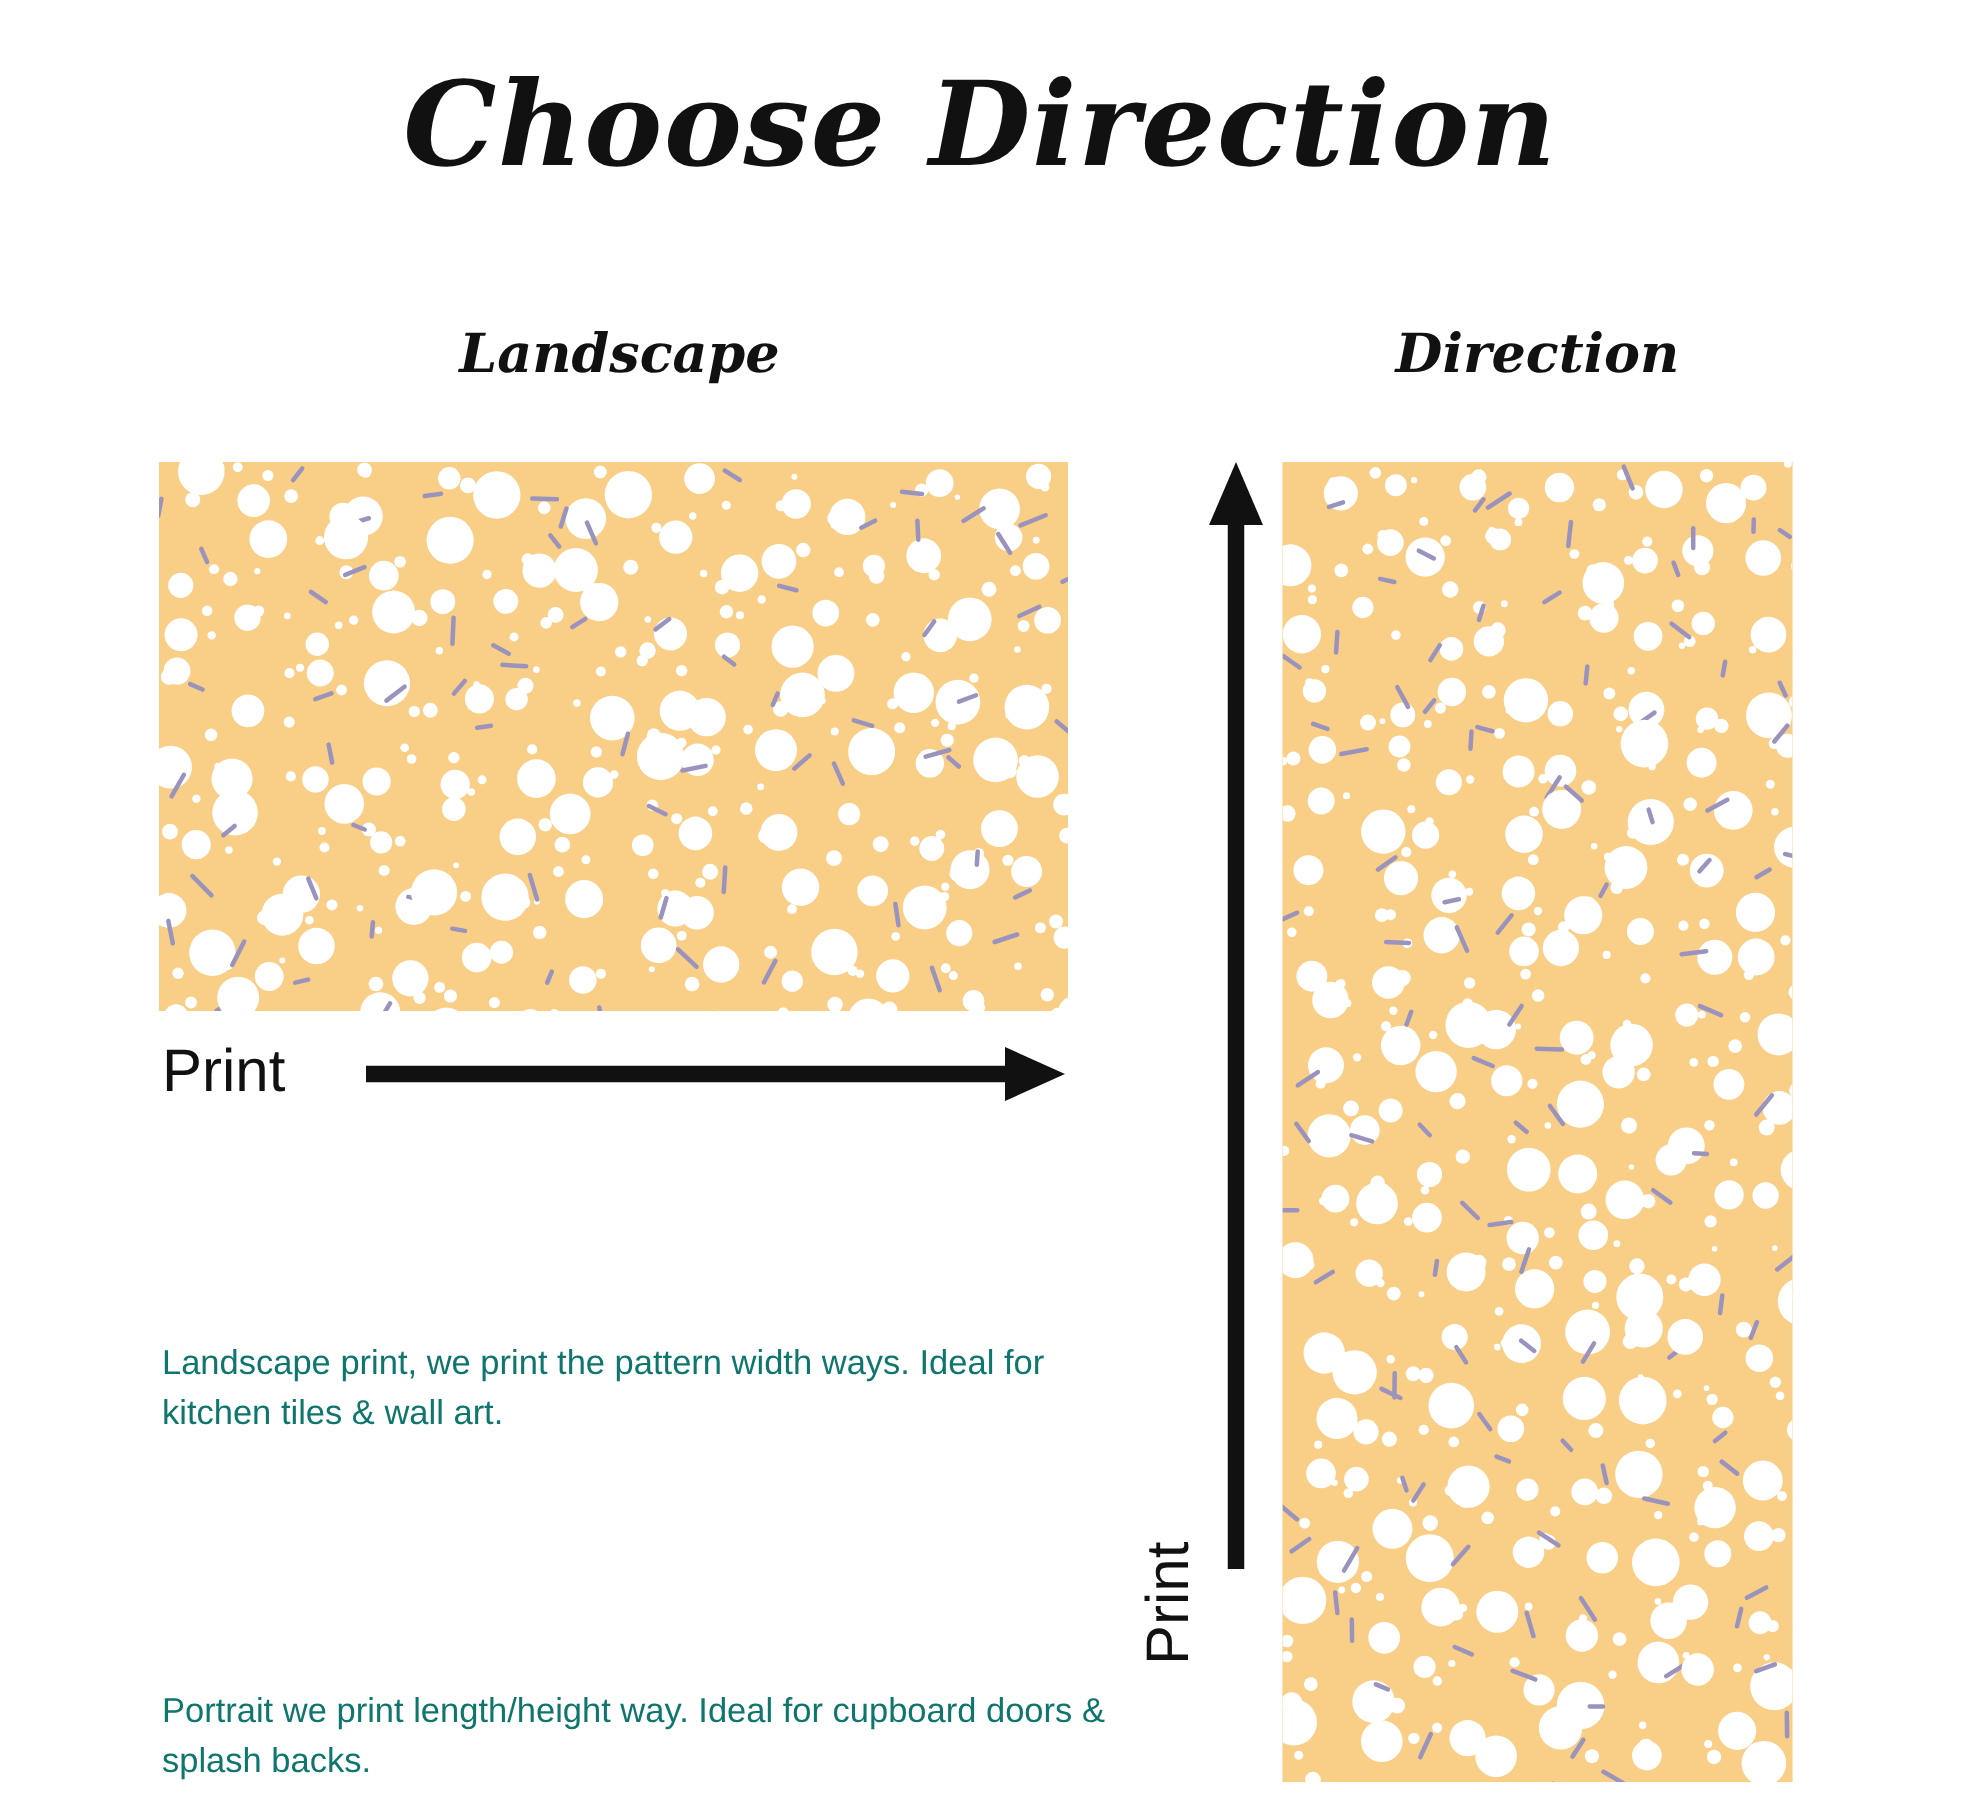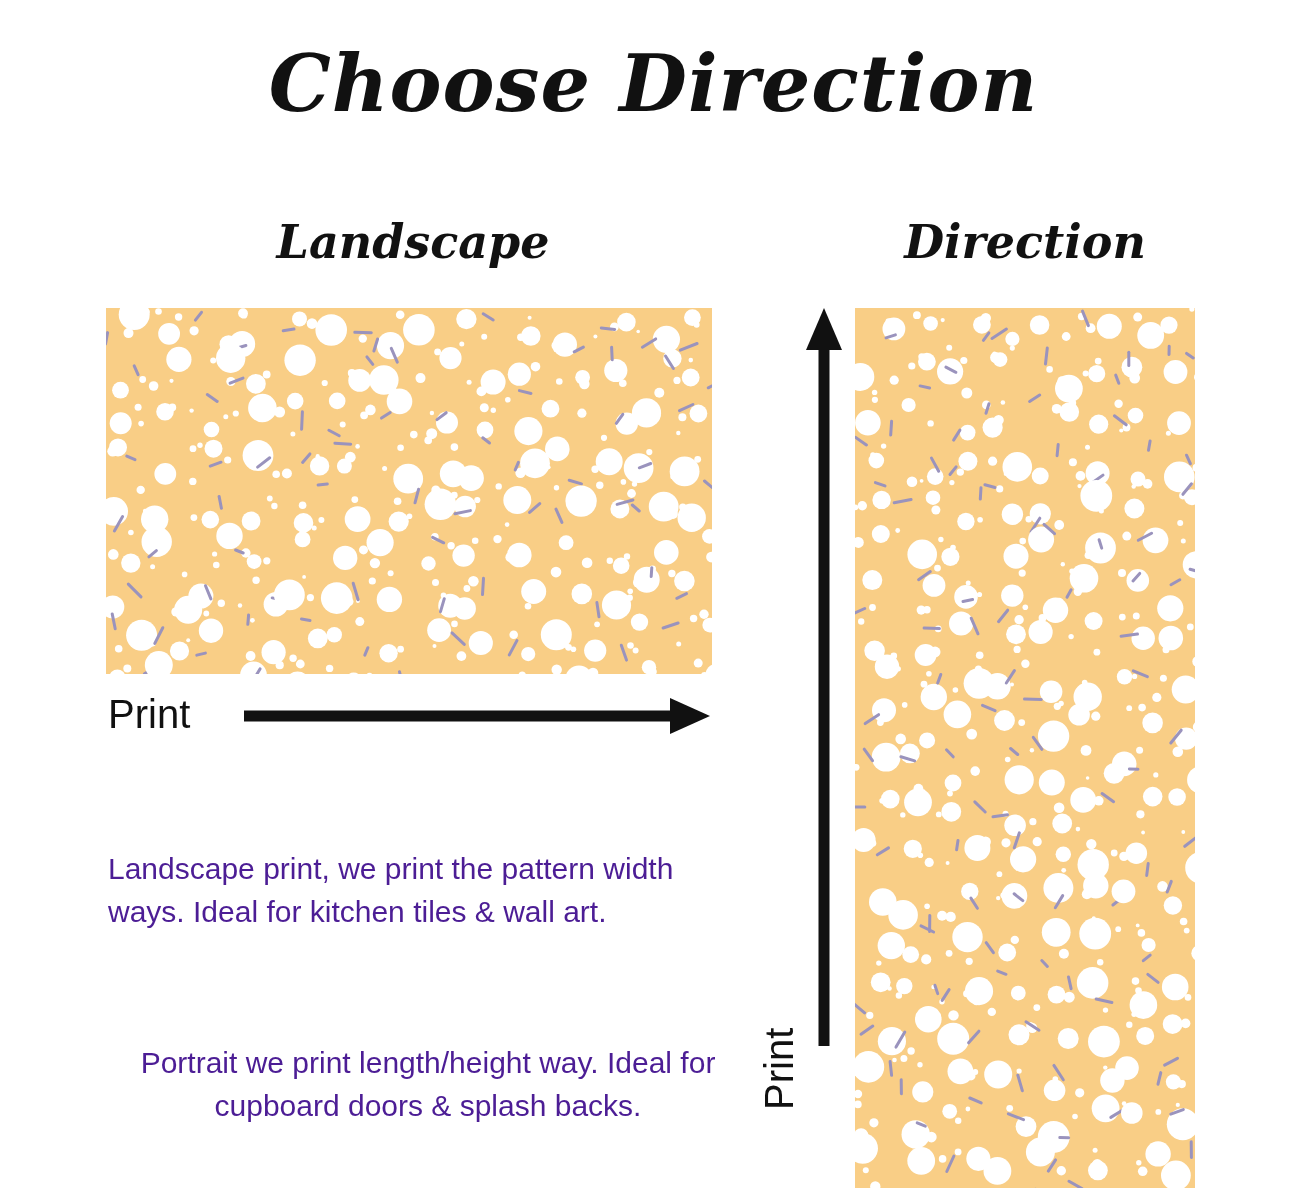--- a/index.html
+++ b/index.html
@@ -30,21 +30,21 @@
     color: #111111;
     white-space: nowrap;
   }
 
   
   .section-heading {
     position: absolute;
     font-family: "DejaVu Serif", serif;
     font-style: italic;
     font-weight: bold;
-    font-size: 46px;
+    font-size: 36px;
     color: #111111;
     white-space: nowrap;
   }
   #landscape-heading {
     top: 215px;
     left: 108px;
     width: 610px;
     text-align: center;
   }
   #portrait-heading {
@@ -106,28 +106,29 @@
     left: 800px;
     top: 308px;
     width: 48px;
     height: 742px;
   }
 
   
   .body-copy {
     position: absolute;
     left: 108px;
-    font-size: 30px;
+    font-size: 23px;
     line-height: 1.42;
-    color: #4c1d95;
+    color: #0f766e;
     font-family: "Liberation Sans", sans-serif;
     width: 640px;
+    margin-top: 44px;
   }
   #copy-landscape { top: 848px; }
-  #copy-portrait { top: 1042px; text-align: center; }
+  #copy-portrait { top: 1080px; }
 </style>
 </head>
 <body>
 
 <div id="main-title">Choose Direction</div>
 
 <div class="section-heading" id="landscape-heading">Landscape</div>
 
 <div class="section-heading" id="portrait-heading">Direction</div>
 

